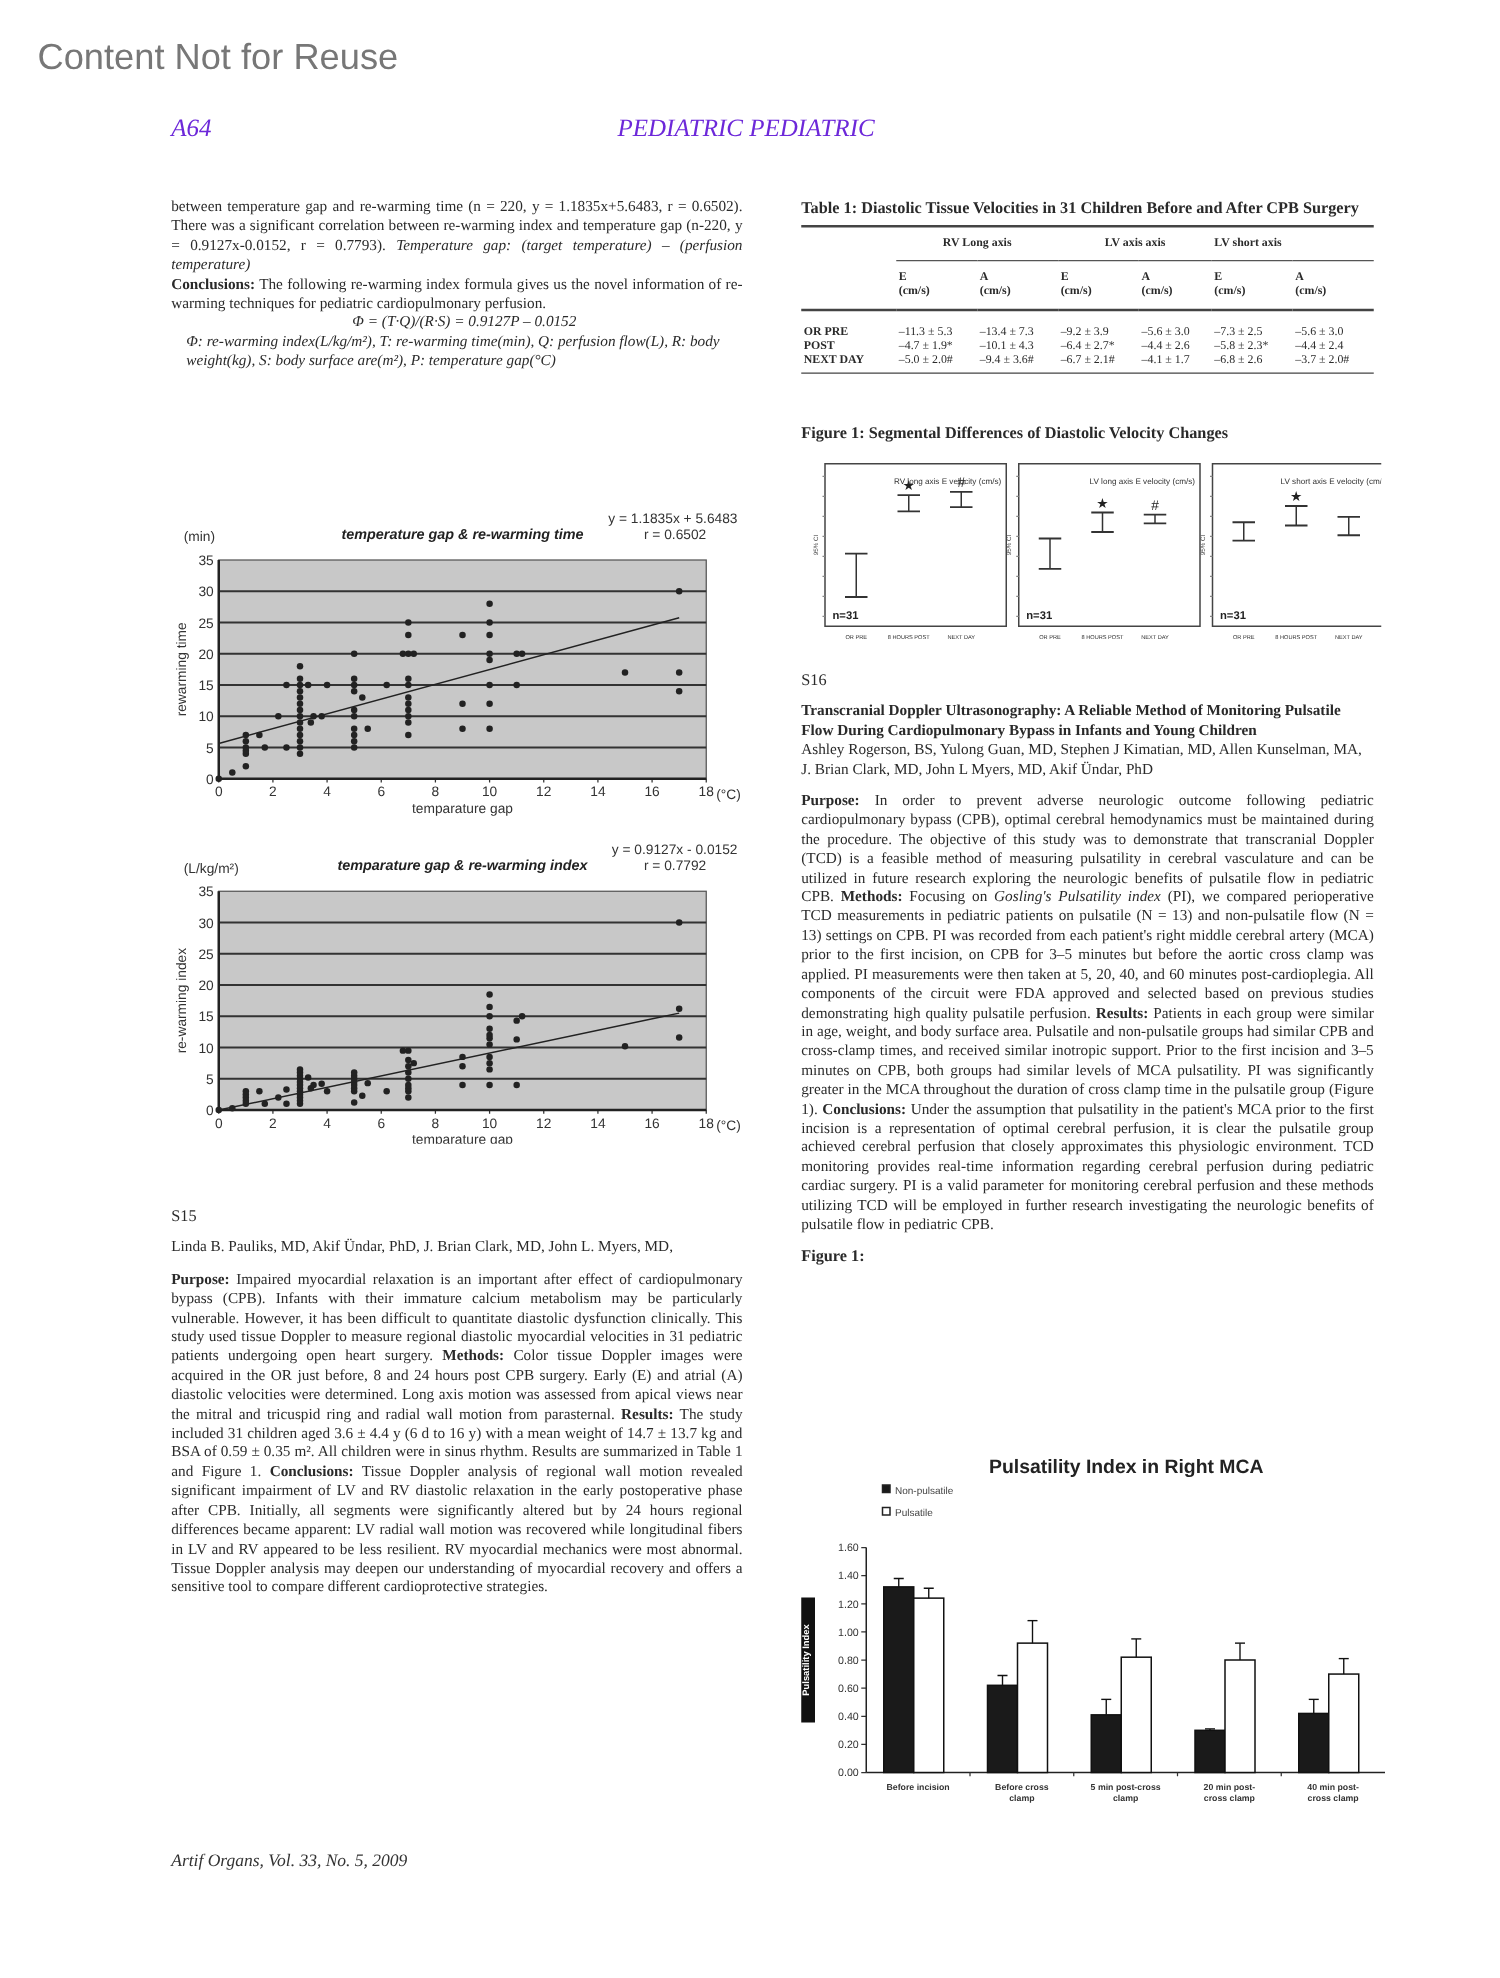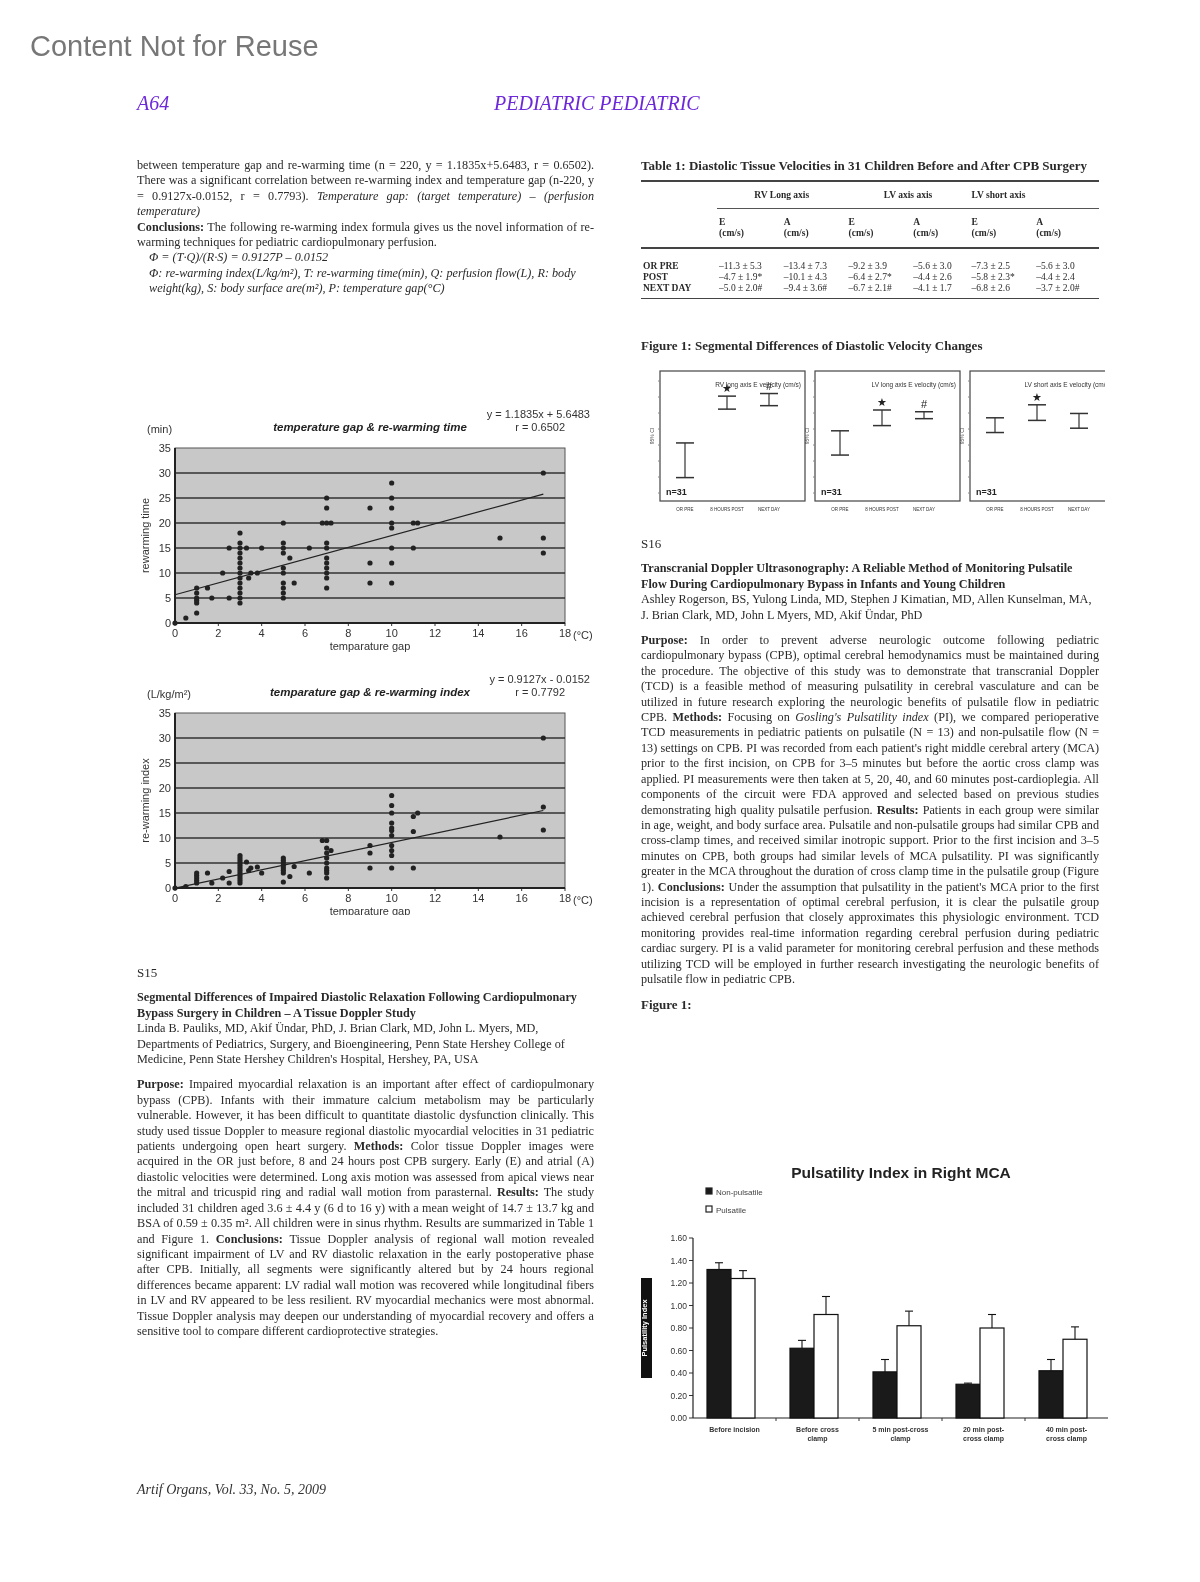--- a/index.html
+++ b/index.html
@@ -4,21 +4,21 @@
 <style>
   html,body{margin:0;padding:0;background:#fff;}
   body{width:1200px;height:1582px;position:relative;overflow:hidden;font-family:"Liberation Serif","DejaVu Serif",serif;color:#2a2a2a;}
   .abs{position:absolute;}
   .watermark{left:30px;top:30px;font-family:"Liberation Sans","DejaVu Sans",sans-serif;font-size:29px;color:#777;}
   .runhead{top:92px;font-style:italic;font-size:20px;color:#6d28d9;}
   .col{position:absolute;font-size:12.2px;line-height:15.4px;text-align:justify;}
   .col p{margin:0;}
   .b{font-weight:bold;}
   .i{font-style:italic;}
-  .indent{padding-left:12px;text-align:left;font-style:italic;}
+  .indent{padding-left:12px;text-align:center;font-style:italic;}
   .hang{padding-left:12px;text-align:left;}
   .abs-id{font-weight:normal;font-size:13px;margin-bottom:10px;}
   .title{font-weight:bold;text-align:left;}
   .left-text{text-align:left;}
   .gap{height:10px;}
   svg text{font-family:"Liberation Sans","DejaVu Sans",sans-serif;}
   table.t1{border-collapse:collapse;width:100%;font-size:9.5px;line-height:11px;}
   table.t1 td{padding:0 2px;vertical-align:top;}
   .caption{font-weight:bold;font-size:13px;line-height:16px;text-align:left;}
   .footer{left:137px;top:1482px;font-style:italic;font-size:14px;color:#333;}
@@ -277,23 +277,21 @@
     <text x="235" y="31" font-size="11.5" font-weight="bold" font-style="italic" text-anchor="middle" fill="#222">temparature gap &amp; re-warming index</text>
     <text x="455" y="18" font-size="11" text-anchor="end" fill="#333">y = 0.9127x - 0.0152</text>
     <text x="430" y="31" font-size="11" text-anchor="end" fill="#333">r = 0.7792</text>
     <text x="235" y="250" font-size="11" text-anchor="middle" fill="#333">temparature gap</text>
     <text x="438" y="239" font-size="11" fill="#333">(°C)</text>
     <text x="14" y="135.5" font-size="11" text-anchor="middle" fill="#333" transform="rotate(-90 14 135.5)">re-warming index</text>
   </svg>
 
 <div class="col" style="left:137px;top:965px;width:457px;">
   <div class="abs-id" style="position:static;">S15</div>
-  <p class="title">Segmental Differences of Impaired Diastolic Relaxation Following Cardiopulmonary Bypass Surgery in Children – A Tissue Doppler Study</p>
   <p class="left-text">Linda B. Pauliks, MD, Akif Ündar, PhD, J. Brian Clark, MD, John L. Myers, MD,</p>
-  <p class="left-text">Departments of Pediatrics, Surgery, and Bioengineering, Penn State Hershey College of Medicine, Penn State Hershey Children's Hospital, Hershey, PA, USA</p>
   <div class="gap"></div>
   <p><span class="b">Purpose:</span> <span>Impaired myocardial relaxation is an important after effect of cardiopulmonary bypass (CPB). Infants with their immature calcium metabolism may be particularly vulnerable. However, it has been difficult to quantitate diastolic dysfunction clinically. This study used tissue Doppler to measure regional diastolic myocardial velocities in 31 pediatric patients undergoing open heart surgery.</span> <span class="b">Methods:</span> <span>Color tissue Doppler images were acquired in the OR just before, 8 and 24 hours post CPB surgery. Early (E) and atrial (A) diastolic velocities were determined. Long axis motion was assessed from apical views near the mitral and tricuspid ring and radial wall motion from parasternal.</span> <span class="b">Results:</span> <span>The study included 31 children aged 3.6 ± 4.4 y (6 d to 16 y) with a mean weight of 14.7 ± 13.7 kg and BSA of 0.59 ± 0.35 m². All children were in sinus rhythm. Results are summarized in Table 1 and Figure 1.</span> <span class="b">Conclusions:</span> <span>Tissue Doppler analysis of regional wall motion revealed significant impairment of LV and RV diastolic relaxation in the early postoperative phase after CPB. Initially, all segments were significantly altered but by 24 hours regional differences became apparent: LV radial wall motion was recovered while longitudinal fibers in LV and RV appeared to be less resilient. RV myocardial mechanics were most abnormal. Tissue Doppler analysis may deepen our understanding of myocardial recovery and offers a sensitive tool to compare different cardioprotective strategies.</span></p>
 </div>
 
 <div class="col" style="left:641px;top:158px;width:458px;">
   <p class="caption">Table 1: Diastolic Tissue Velocities in 31 Children Before and After CPB Surgery</p>
   <div style="border-top:2px solid #444;margin-top:6px;"></div>
   <table class="t1" style="font-family:'Liberation Serif',serif;">
     <tbody>
         <tr style="height:26px;">
@@ -425,21 +423,21 @@
     <line x1="430" x2="448" y1="63.19999999999999" y2="63.19999999999999" stroke="#333" stroke-width="1.5"></line>
     <line x1="430" x2="448" y1="48.46666666666667" y2="48.46666666666667" stroke="#333" stroke-width="1.5"></line>
     <text x="439" y="146" font-size="4.5" text-anchor="middle" fill="#333">NEXT DAY</text>
     <text x="336" y="130" font-size="9" font-weight="bold" fill="#222">n=31</text>
     <text x="471" y="22" font-size="6.5" text-anchor="end" fill="#333">LV short axis  E velocity (cm/s)</text>
   </svg>
 
 <div class="col" style="left:641px;top:536px;width:458px;">
   <div class="abs-id" style="position:static;">S16</div>
   <p class="title">Transcranial Doppler Ultrasonography: A Reliable Method of Monitoring Pulsatile Flow During Cardiopulmonary Bypass in Infants and Young Children</p>
-  <p class="left-text">Ashley Rogerson, BS, Yulong Linda, MD, Stephen J Kimatian, MD, Allen Kunselman, MA, J. Brian Clark, MD, John L Myers, MD, Akif Ündar, PhD</p>
+  <p class="left-text">Ashley Rogerson, BS, Yulong Guan, MD, Stephen J Kimatian, MD, Allen Kunselman, MA, J. Brian Clark, MD, John L Myers, MD, Akif Ündar, PhD</p>
   <div class="gap"></div>
   <p><span class="b">Purpose:</span> <span>In order to prevent adverse neurologic outcome following pediatric cardiopulmonary bypass (CPB), optimal cerebral hemodynamics must be maintained during the procedure. The objective of this study was to demonstrate that transcranial Doppler (TCD) is a feasible method of measuring pulsatility in cerebral vasculature and can be utilized in future research exploring the neurologic benefits of pulsatile flow in pediatric CPB.</span> <span class="b">Methods:</span> <span>Focusing on</span> <span class="i">Gosling's Pulsatility index</span> <span>(PI), we compared perioperative TCD measurements in pediatric patients on pulsatile (N = 13) and non-pulsatile flow (N = 13) settings on CPB. PI was recorded from each patient's right middle cerebral artery (MCA) prior to the first incision, on CPB for 3–5 minutes but before the aortic cross clamp was applied. PI measurements were then taken at 5, 20, 40, and 60 minutes post-cardioplegia. All components of the circuit were FDA approved and selected based on previous studies demonstrating high quality pulsatile perfusion.</span> <span class="b">Results:</span> <span>Patients in each group were similar in age, weight, and body surface area. Pulsatile and non-pulsatile groups had similar CPB and cross-clamp times, and received similar inotropic support. Prior to the first incision and 3–5 minutes on CPB, both groups had similar levels of MCA pulsatility. PI was significantly greater in the MCA throughout the duration of cross clamp time in the pulsatile group (Figure 1).</span> <span class="b">Conclusions:</span> <span>Under the assumption that pulsatility in the patient's MCA prior to the first incision is a representation of optimal cerebral perfusion, it is clear the pulsatile group achieved cerebral perfusion that closely approximates this physiologic environment. TCD monitoring provides real-time information regarding cerebral perfusion during pediatric cardiac surgery. PI is a valid parameter for monitoring cerebral perfusion and these methods utilizing TCD will be employed in further research investigating the neurologic benefits of pulsatile flow in pediatric CPB.</span></p>
   <div class="gap"></div>
   <p class="caption">Figure 1:</p>
 </div>
 
 <svg class="abs" id="barchart" style="left:638px;top:1158px;" width="470" height="300">
     <text x="263" y="20" font-size="15.5" font-weight="bold" text-anchor="middle" fill="#222">Pulsatility Index in Right MCA</text>
     <rect x="68" y="30" width="6" height="6" fill="#1a1a1a" stroke="#222" stroke-width="1.2"></rect>
     <text x="78" y="37" font-size="8" fill="#444">Non-pulsatile</text>

